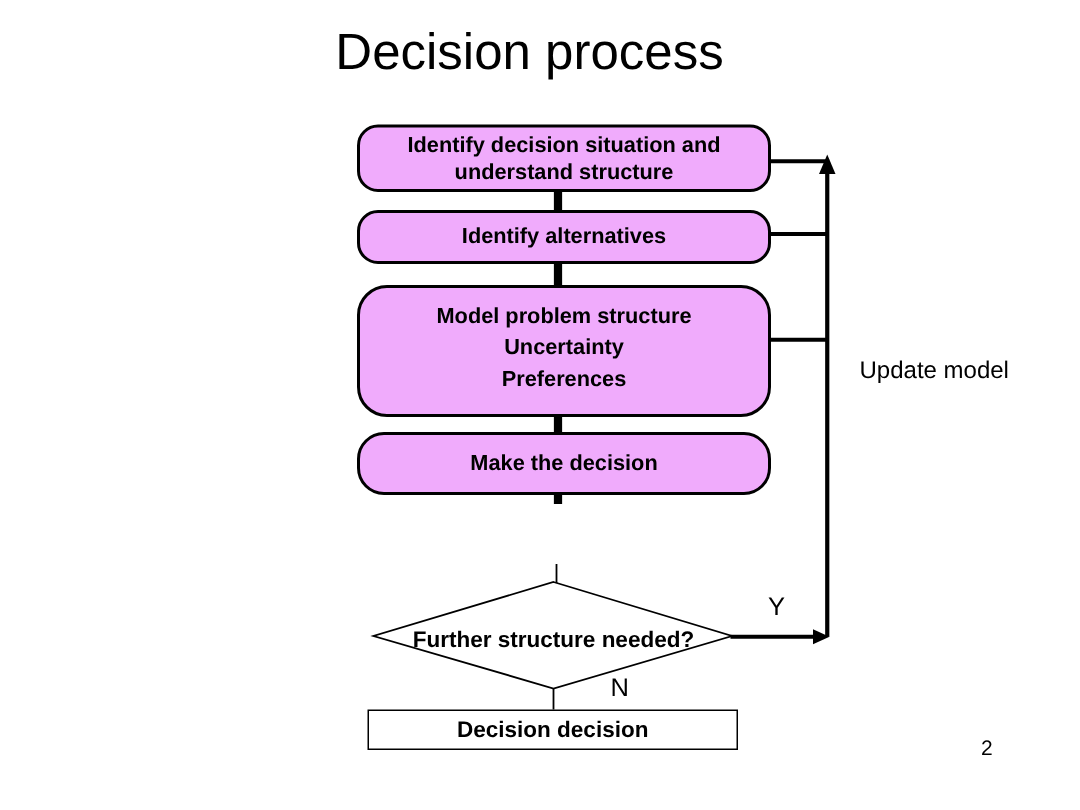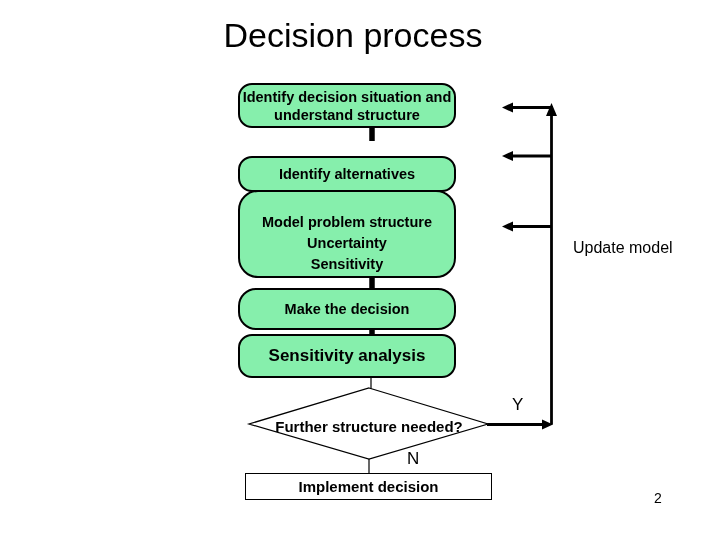--- a/index.html
+++ b/index.html
@@ -8,30 +8,30 @@
     font-family:Liberation Sans, sans-serif;color:#000;
     overflow:hidden;
   }
   .title{
     position:absolute;left:0;right:0;top:16px;text-align:center;
     font-size:34px;font-weight:400;letter-spacing:0px;
     transform:translateX(-7px);
   }
   svg.connectors{position:absolute;left:0;top:0;z-index:1;}
   .fbox{
-    position:absolute;left:238px;width:218px;box-sizing:border-box;
-    background:#86efac;border:2px solid #000;border-radius:14px;
+    position:absolute;left:238px;width:276px;box-sizing:border-box;
+    background:#f0abfc;border:2px solid #000;border-radius:14px;
     display:flex;flex-direction:column;align-items:center;justify-content:center;
     font-weight:700;font-size:14.5px;line-height:18px;text-align:center;
     z-index:2;
   }
   .fbox span{display:block;}
   .box1{top:83px;height:45px;}
-  .box2{top:156px;height:36px;}
-  .box3{top:190px;height:88px;border-radius:20px;justify-content:flex-start;padding-top:20px;line-height:21px;}
+  .box2{top:140px;height:36px;}
+  .box3{top:190px;height:88px;border-radius:20px;justify-content:flex-start;padding-top:9px;line-height:21px;}
   .box4{top:288px;height:42px;border-radius:18px;}
   .box5{top:334px;height:44px;font-size:17px;font-weight:800;}
   .box-implement{
     position:absolute;left:245px;top:473px;width:247px;height:27px;box-sizing:border-box;
     background:#fff;border:1.5px solid #000;border-radius:0;
     display:flex;align-items:center;justify-content:center;
     font-weight:700;font-size:15px;z-index:2;
   }
   .diamond-label{
     position:absolute;left:249px;top:418px;width:240px;text-align:center;
@@ -87,35 +87,32 @@
     <span>understand structure</span>
   </div>
 
   <div class="fbox box2">
     <span>Identify alternatives</span>
   </div>
 
   <div class="fbox box3">
     <span>Model problem structure</span>
     <span>Uncertainty</span>
-    <span>Sensitivity</span>
+    <span>Preferences</span>
   </div>
 
   <div class="fbox box4">
     <span>Make the decision</span>
   </div>
 
-  <div class="fbox box5">
-    <span>Sensitivity analysis</span>
-  </div>
 
   <div class="diamond-label">Further structure needed?</div>
 
   <div class="box-implement">
-    <span>Implement decision</span>
+    <span>Decision decision</span>
   </div>
 
   <div class="lbl lbl-update">Update model</div>
   <div class="lbl lbl-yes">Y</div>
   <div class="lbl lbl-no">N</div>
 
   <div class="page-number">2</div>
 
 </div>
 

